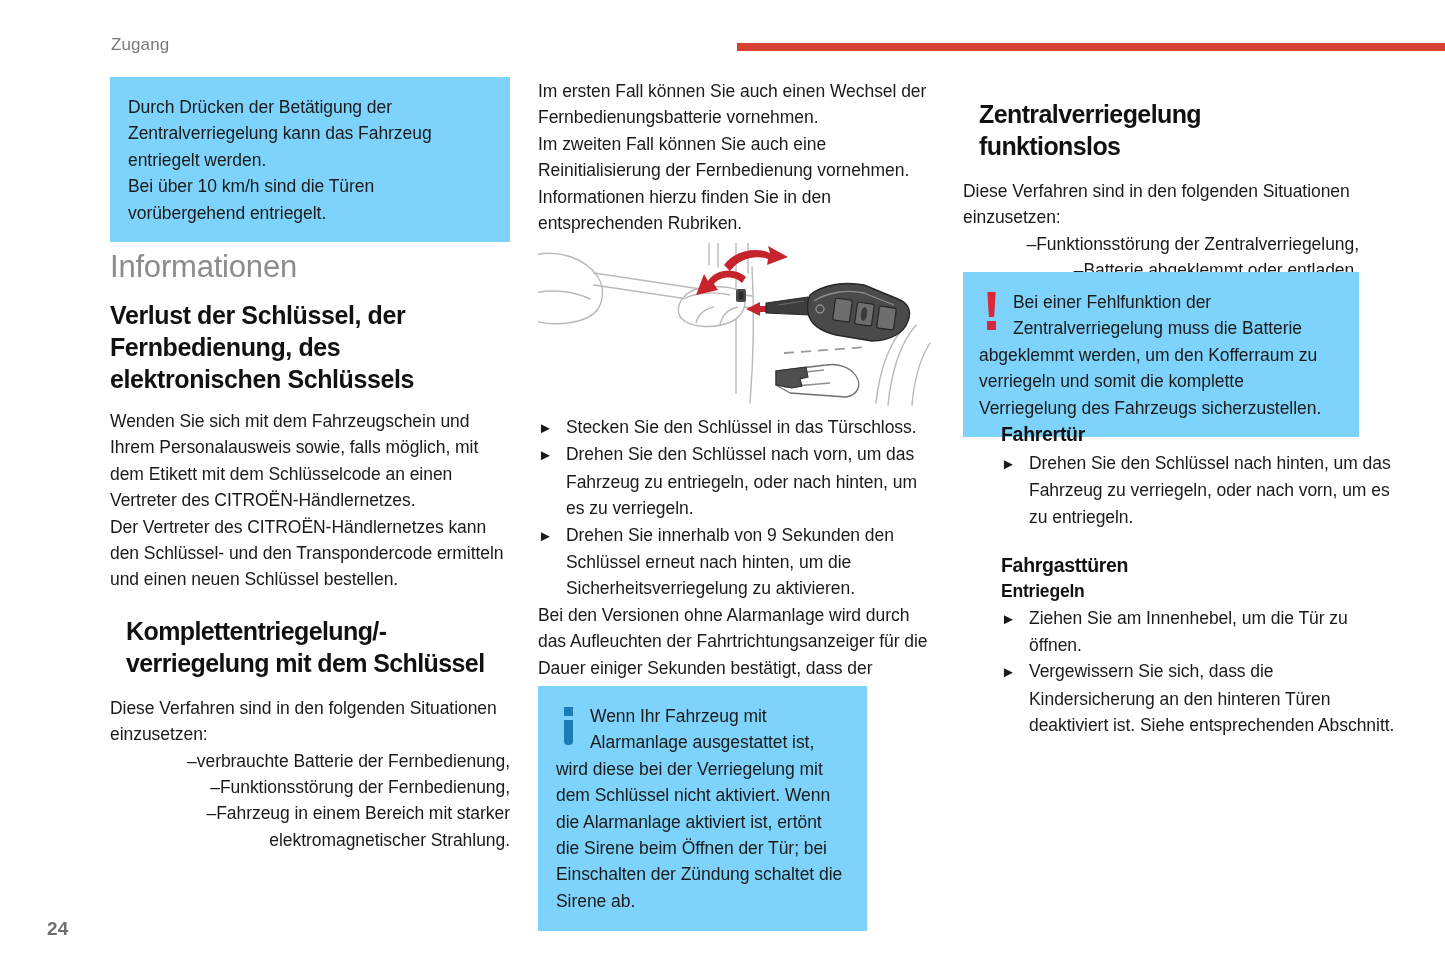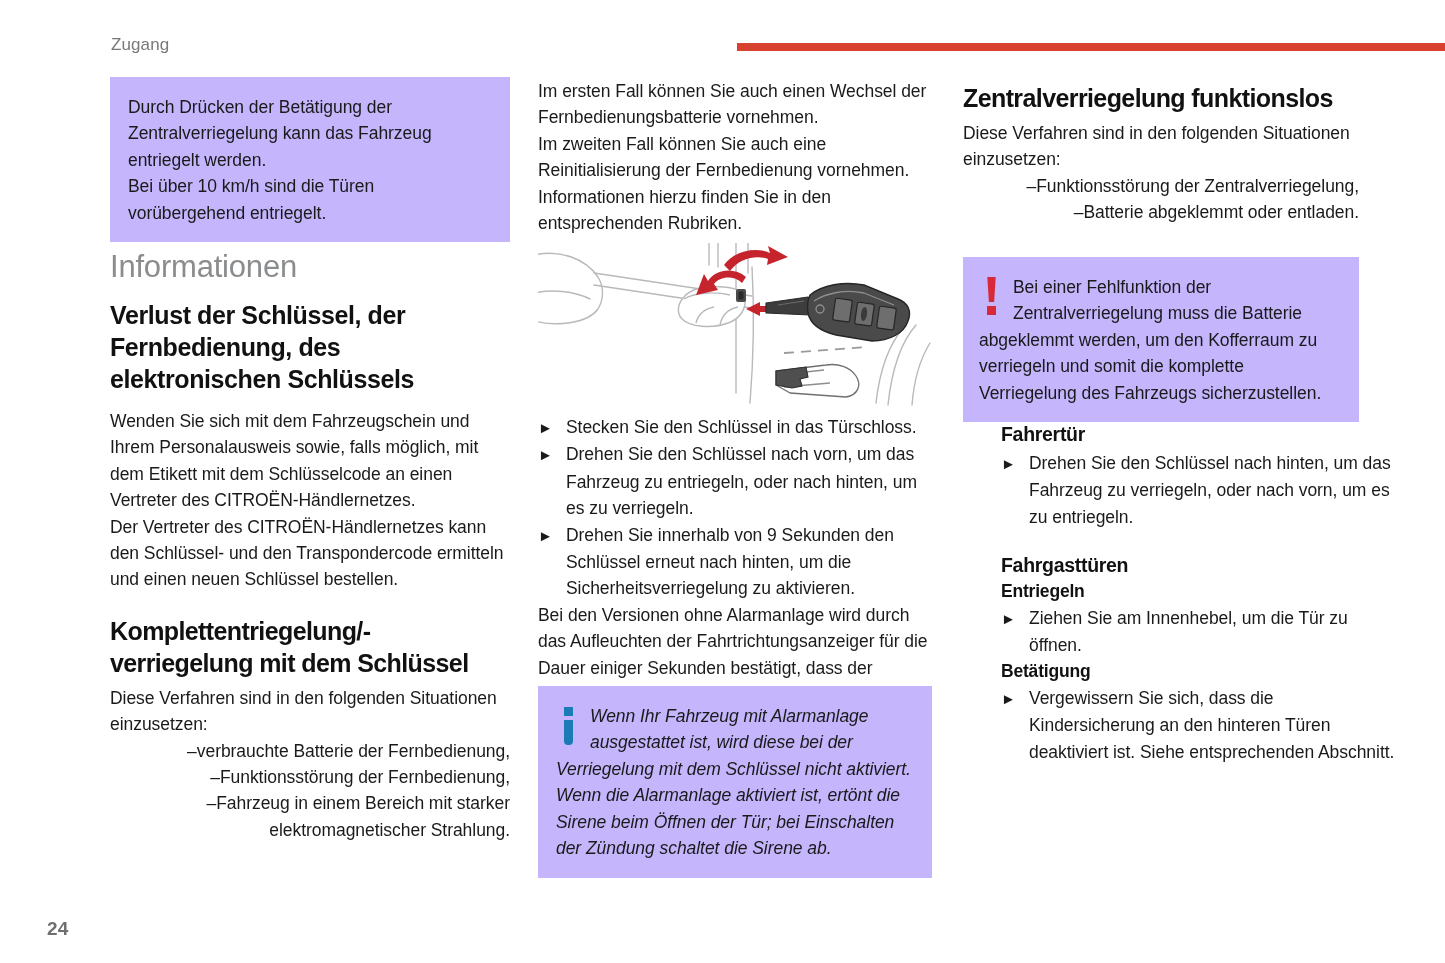--- a/index.html
+++ b/index.html
@@ -74,21 +74,21 @@
     font-weight: bold;
     color: #111111;
     margin: 0;
     line-height: 32px;
     letter-spacing: -.4px;
   }
   .h2-cond {
     font-size: 25px;
     font-weight: bold;
     color: #111111;
-    margin: 0;
+    margin: 16px;
     line-height: 32px;
     letter-spacing: -.6px;
     font-stretch: condensed;
   }
   .h3-cond {
     font-size: 19.5px;
     font-weight: bold;
     color: #111111;
     margin: 0;
     line-height: 26px;
@@ -132,47 +132,46 @@
   .tri-list li::before {
     content: "\25BA";
     display: inline-block;
     width: 28px;
     text-indent: 0;
     font-size: 15px;
   }
 
   
   .note-box {
-    background: #c4b5fd;
+    background: #7dd3fc;
     box-sizing: border-box;
   }
   .note-box .para { line-height: 26.4px; }
 
   #note-intro {
     position: absolute;
     left: 110px;
     top: 77px;
     width: 400px;
     padding: 17px 20px 16px 18px;
   }
 
   #note-alarm {
     position: absolute;
     left: 538px;
     top: 686px;
-    width: 394px;
+    width: 329px;
     padding: 17px 18px 17px 18px;
     box-sizing: border-box;
-    font-style: italic;
   }
 
   #note-warning {
     position: absolute;
     left: 963px;
-    top: 257px;
+    top: 272px;
     width: 396px;
     padding: 17px 18px 16px 16px;
     box-sizing: border-box;
   }
 
   
   .icon-note-text {
     font-size: 17.5px;
     line-height: 26.4px;
     letter-spacing: -0.05px;
@@ -410,19 +409,18 @@
   <ul class="tri-list" style="margin-top:3px;">
     <li>Drehen Sie den Schlüssel nach hinten, um das Fahrzeug zu verriegeln, oder nach vorn, um es zu entriegeln.</li>
   </ul>
 
   <h3 class="h3-cond" style="margin-top:22px;">Fahrgasttüren</h3>
   <h4 class="h4-bold">Entriegeln</h4>
   <ul class="tri-list">
     <li>Ziehen Sie am Innenhebel, um die Tür zu öffnen.</li>
   </ul>
 
-  <h4 class="h4-bold">Betätigung</h4>
   <ul class="tri-list">
     <li>Vergewissern Sie sich, dass die Kindersicherung an den hinteren Türen deaktiviert ist. Siehe entsprechenden Abschnitt.</li>
   </ul>
 </div>
 
 <div id="page-number">24</div>
 
 </body></html>

